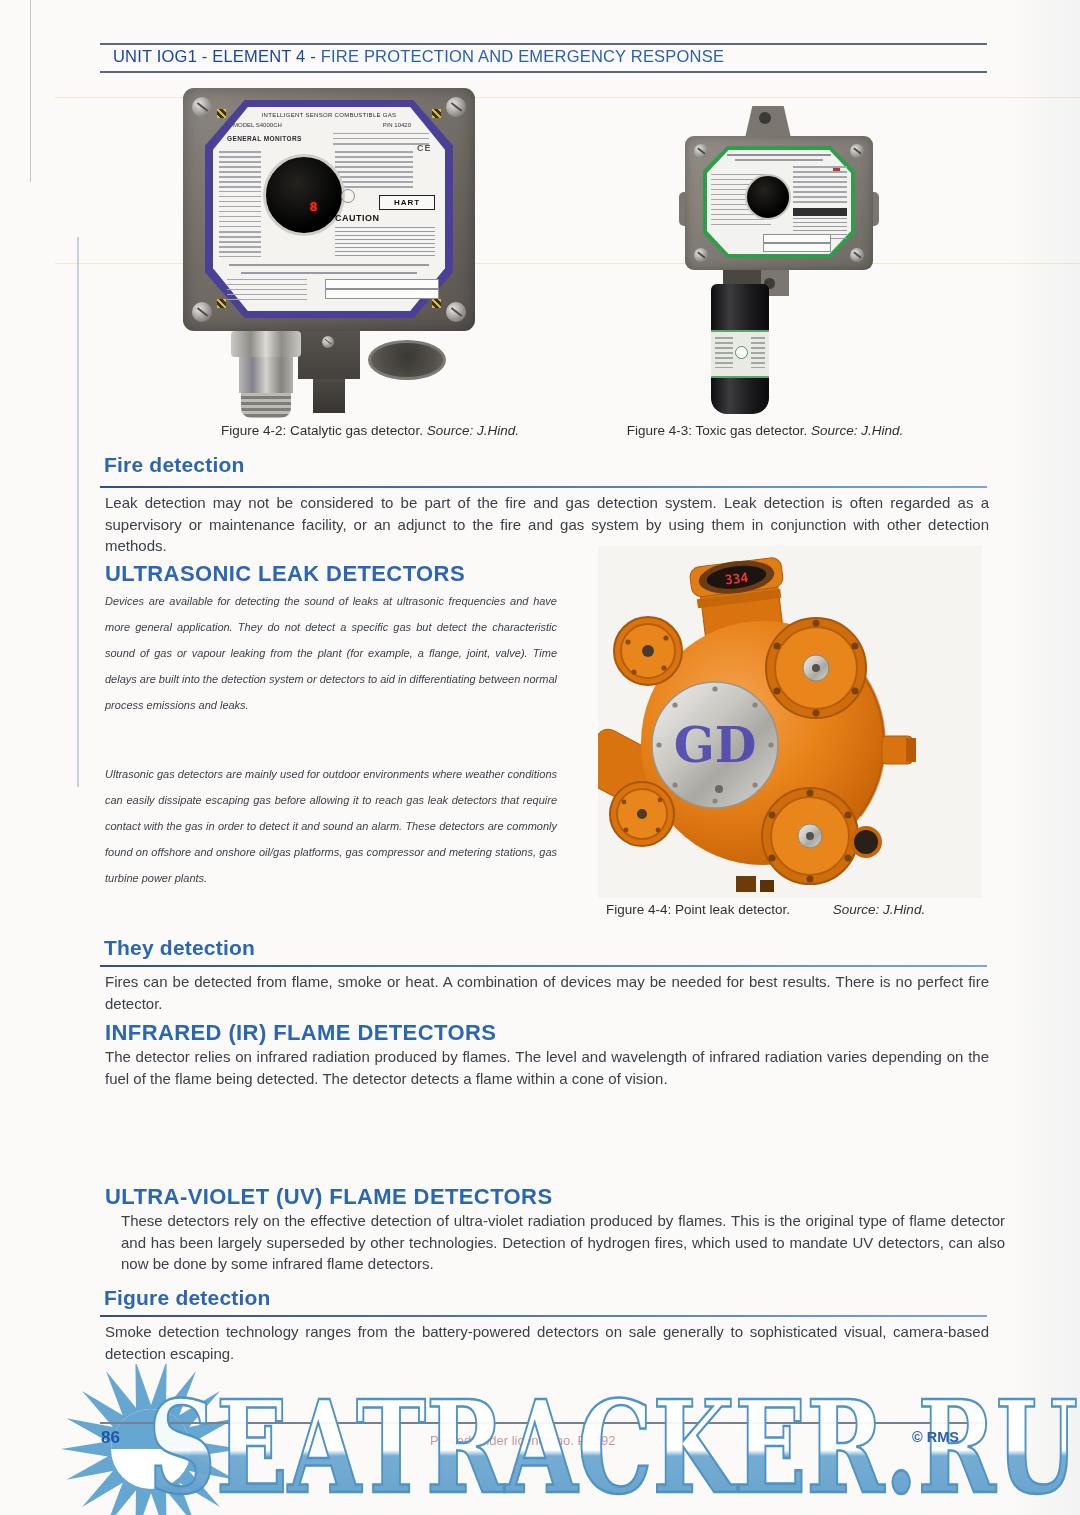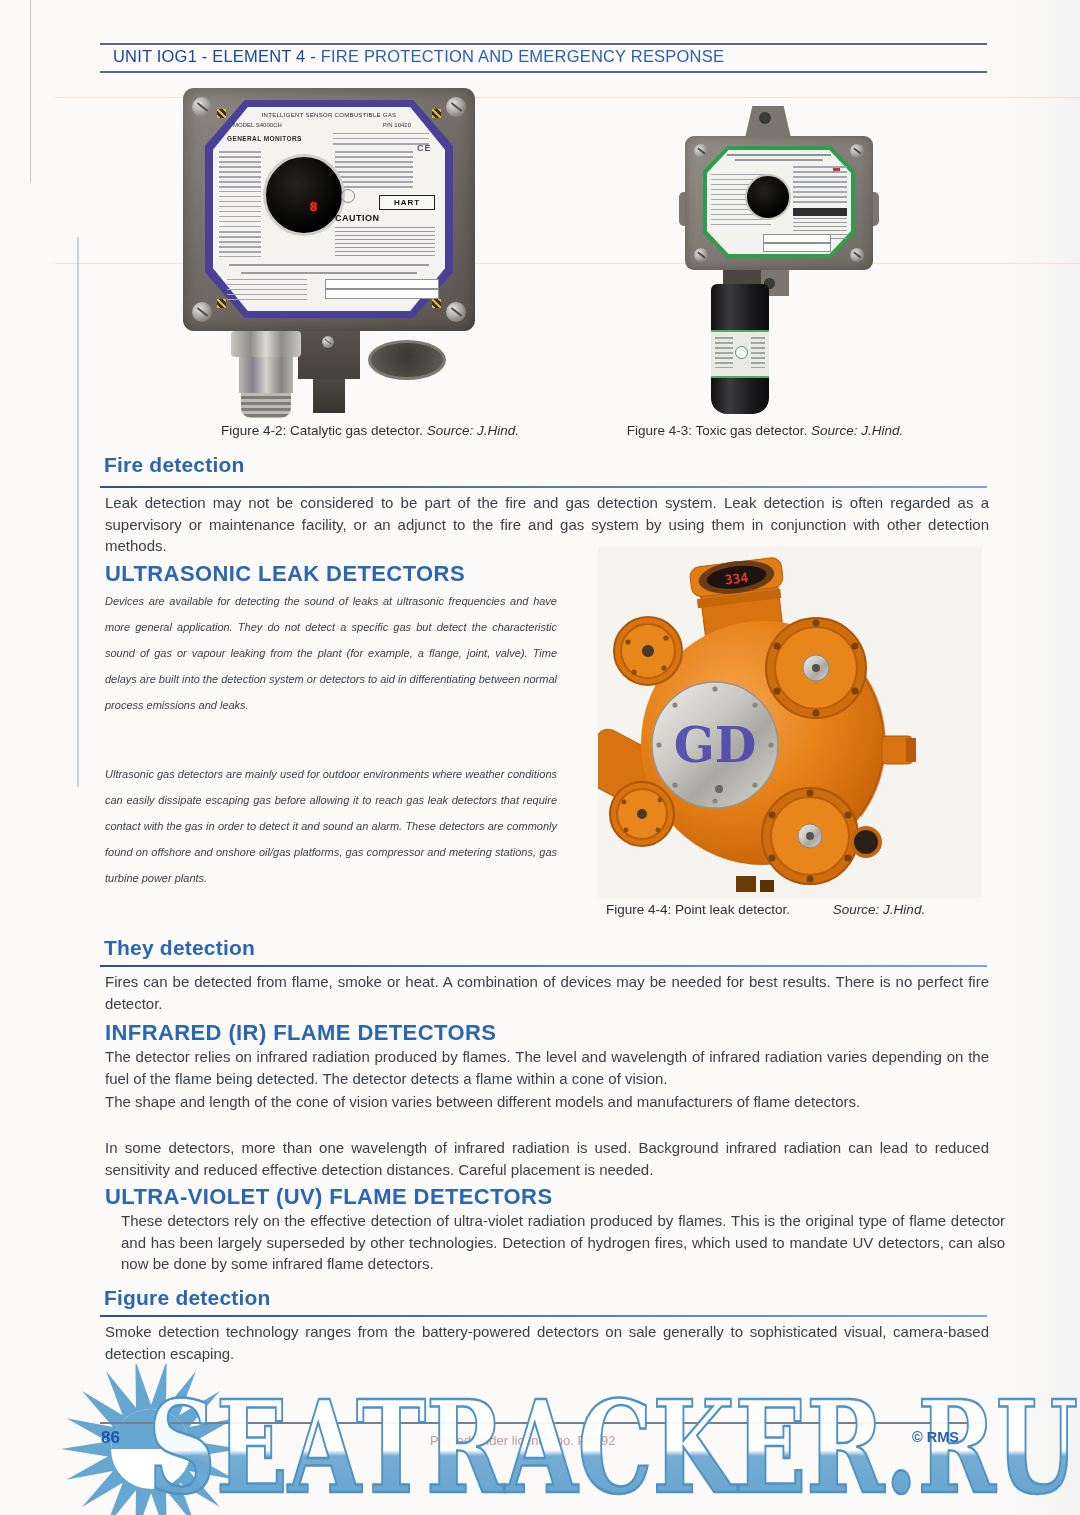--- a/index.html
+++ b/index.html
@@ -301,22 +301,20 @@
     <span>Figure 4-4: Point leak detector.</span>
   </div>
   <div class="abs cap src" style="left:824px;top:902px;width:110px;font-style:italic;">Source: J.Hind.</div>
 
   <div class="abs h2" style="left:104px;top:936px;">They detection</div>
   <div class="abs h2rule" style="top:965px;"></div>
   <div class="abs p" style="left:105px;top:971px;width:884px;">Fires can be detected from flame, smoke or heat. A combination of devices may be needed for best results. There is no perfect fire detector.</div>
 
   <div class="abs h3" style="left:105px;top:1020px;">INFRARED (IR) FLAME DETECTORS</div>
   <div class="abs p" style="left:105px;top:1046px;width:884px;">The detector relies on infrared radiation produced by flames. The level and wavelength of infrared radiation varies depending on the fuel of the flame being detected. The detector detects a flame within a cone of vision.</div>
-  <div class="abs p" style="left:105px;top:1091px;width:884px;">The shape and length of the cone of vision varies between different models and manufacturers of flame detectors.</div>
-  <div class="abs p" style="left:105px;top:1137px;width:884px;">In some detectors, more than one wavelength of infrared radiation is used. Background infrared radiation can lead to reduced sensitivity and reduced effective detection distances. Careful placement is needed.</div>
 
   <div class="abs h3" style="left:105px;top:1184px;">ULTRA-VIOLET (UV) FLAME DETECTORS</div>
   <div class="abs p" style="left:121px;top:1210px;width:884px;">These detectors rely on the effective detection of ultra-violet radiation produced by flames. This is the original type of flame detector and has been largely superseded by other technologies. Detection of hydrogen fires, which used to mandate UV detectors, can also now be done by some infrared flame detectors.</div>
 
   <div class="abs h2" style="left:104px;top:1286px;">Figure detection</div>
   <div class="abs h2rule" style="top:1315px;"></div>
   <div class="abs p" style="left:105px;top:1321px;width:884px;">Smoke detection technology ranges from the battery-powered detectors on sale generally to sophisticated visual, camera-based detection escaping.</div>
 
   <div class="abs frule"></div>
   <div class="abs licence">Printed under licence no. PA292</div>

